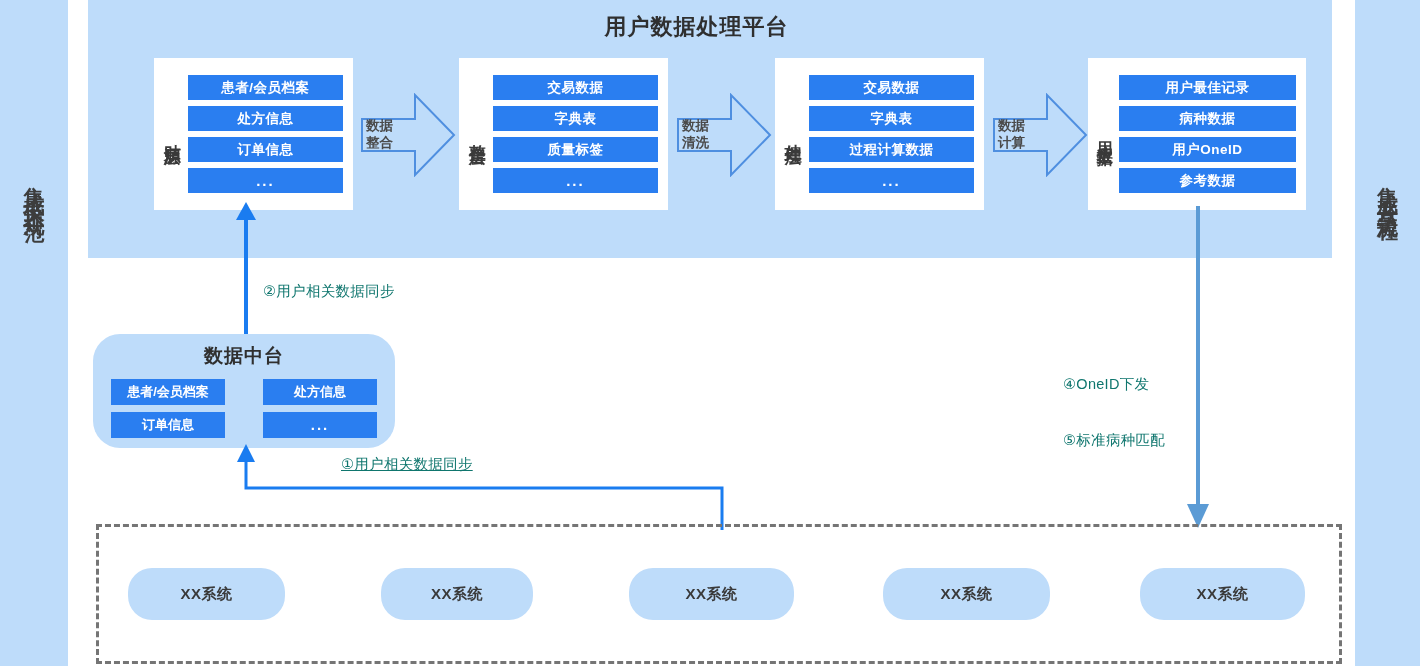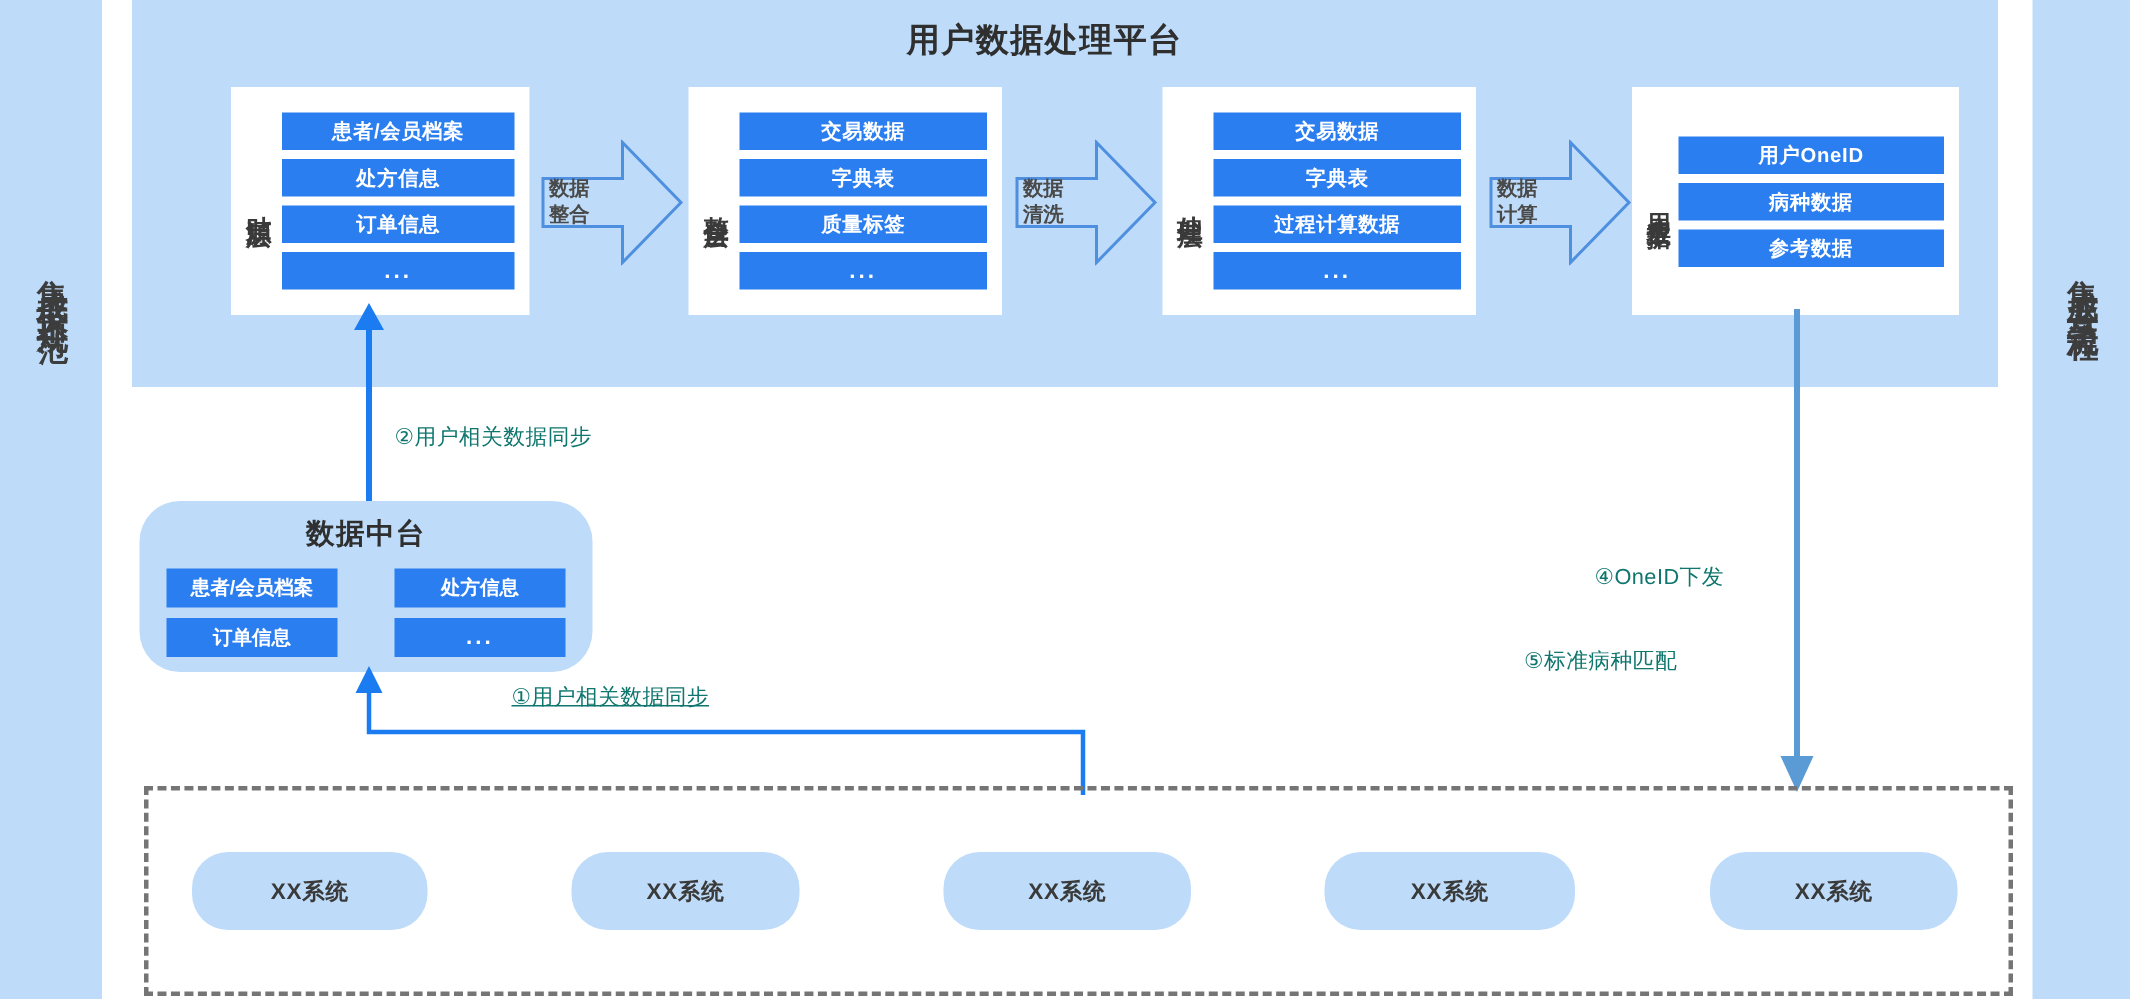--- a/index.html
+++ b/index.html
@@ -233,22 +233,23 @@
     <svg width="96" height="84" viewBox="0 0 96 84">
       <polygon points="2,26 55,26 55,2 94,42 55,82 55,58 2,58" fill="none" stroke="#4f8fe0" stroke-width="2"></polygon>
     </svg>
     <div class="chevron-label">数据
 计算</div>
   </div>
 
   <div class="abs layer-card" style="left:1088px; top:58px; width:218px; height:152px;">
     <div class="layer-label" style="letter-spacing:2px; font-size:16px; margin:0 6px 0 8px;">用户主数据</div>
     <div class="chip-col">
+      <div class="chip">用户最佳记录</div>
+      <div class="chip">病种数据</div>
       <div class="chip">用户OneID</div>
-      <div class="chip">病种数据</div>
       <div class="chip">参考数据</div>
     </div>
   </div>
 
   <div class="abs" style="left:225px; top:200px; width:44px; height:152px;">
     <svg width="44" height="152" viewBox="0 0 44 152">
       <line x1="21" y1="152" x2="21" y2="16" stroke="#1a7cf0" stroke-width="4"></line>
       <polygon points="21,2 31,20 11,20" fill="#1a7cf0"></polygon>
     </svg>
   </div>
@@ -273,21 +274,21 @@
   <div class="abs anno" style="left:341px; top:455px;text-decoration:underline;">①用户相关数据同步</div>
 
   <div class="abs" style="left:1180px; top:206px; width:36px; height:324px;">
     <svg width="36" height="324" viewBox="0 0 36 324">
       <line x1="18" y1="0" x2="18" y2="302" stroke="#5b9bd5" stroke-width="4"></line>
       <polygon points="18,322 7,298 29,298" fill="#5b9bd5"></polygon>
     </svg>
   </div>
 
   <div class="abs anno" style="left:1063px; top:375px;">④OneID下发</div>
-  <div class="abs anno" style="left:1016px; top:431px;">⑤标准病种匹配</div>
+  <div class="abs anno" style="left:1063px; top:431px;">⑤标准病种匹配</div>
 
   <div class="abs" id="systems-box" style="left:96px; top:524px; width:1246px; height:140px;"></div>
 
   <div class="abs sys-box" style="left:128px; top:568px; width:157px; height:52px;">XX系统</div>
   <div class="abs sys-box" style="left:381px; top:568px; width:152px; height:52px;">XX系统</div>
   <div class="abs sys-box" style="left:629px; top:568px; width:165px; height:52px;">XX系统</div>
   <div class="abs sys-box" style="left:883px; top:568px; width:167px; height:52px;">XX系统</div>
   <div class="abs sys-box" style="left:1140px; top:568px; width:165px; height:52px;">XX系统</div>
 
 </div>

